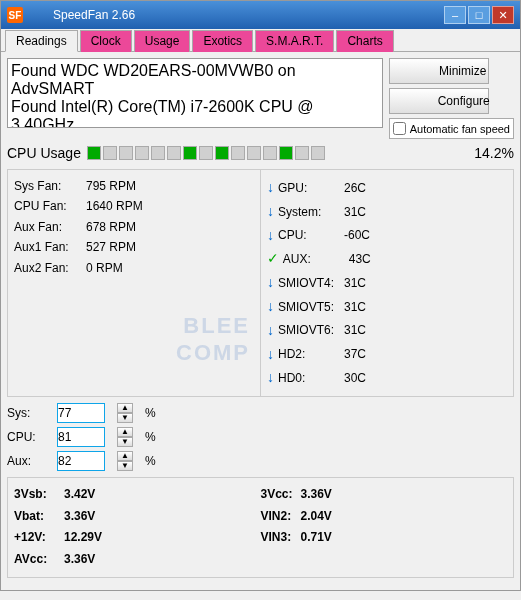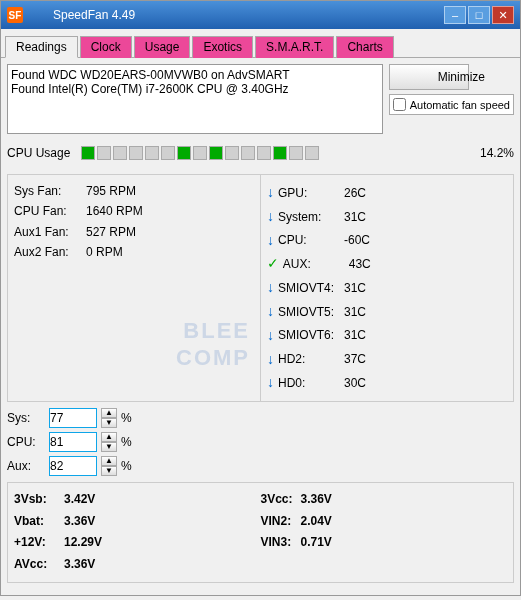--- a/index.html
+++ b/index.html
@@ -60,21 +60,21 @@
       align-items: center;
       justify-content: center;
     }
     .title-btn.close {
       background: #c0392b;
     }
     .tab-bar {
       display: flex;
       border-bottom: 1px solid #aaa;
       background: #f0f0f0;
-      padding: 6px 4px 0 4px;
+      padding: 0 4px 0 4px;
     }
     .tab {
       padding: 3px 10px;
       border: 1px solid #aaa;
       border-bottom: none;
       background: #ec4899;
       cursor: pointer;
       font-size: 12px;
       margin-right: 2px;
       position: relative;
@@ -86,30 +86,30 @@
       z-index: 1;
     }
     .content {
       padding: 6px;
     }
     .log-box {
       border: 1px solid #999;
       background: white;
       height: 70px;
       padding: 3px;
-      font-size: 12px;
+      font-size: 16px;
       overflow-y: scroll;
       position: relative;
       margin-bottom: 6px;
     }
     .log-box-inner {
       width: calc(100% - 16px);
     }
     .btn {
-      width: 80px;
+      width: 100px;
       height: 26px;
       border: 1px solid #aaa;
       background: linear-gradient(to bottom, #ffffff, #e0e0e0);
       cursor: pointer;
       font-size: 12px;
       padding-left: 48px;
     }
     .top-section {
       display: flex;
       gap: 6px;
@@ -130,22 +130,22 @@
       gap: 4px;
       font-size: 11px;
       border: 1px solid #aaa;
       padding: 3px;
       background: white;
     }
     .cpu-usage-row {
       display: flex;
       align-items: center;
       gap: 6px;
-      margin-bottom: 14px;
-      font-size: 12px;
+      margin-bottom: 8px;
+      font-size: 14px;
     }
     .cpu-usage-label {
       min-width: 68px;
     }
     .cpu-bars {
       display: flex;
       gap: 2px;
       flex: 1;
     }
     .cpu-bar {
@@ -205,21 +205,21 @@
     .check-green {
       color: #00aa00;
       font-size: 14px;
     }
     .vol-section {
       margin-bottom: 6px;
     }
     .spinner-row {
       display: flex;
       align-items: center;
-      gap: 4px;
+      gap: 12px;
       margin-bottom: 4px;
       font-size: 12px;
     }
     .spinner-label {
       min-width: 38px;
     }
     .spinner-input {
       width: 48px;
       height: 20px;
       border: 1px solid #0ea5e9;
@@ -258,21 +258,21 @@
   </style>
 </head>
 <body>
 
 <div class="window">
 
   <div class="title-bar">
     <div class="title-bar-icon">
       <span>SF</span>
     </div>
-    <span class="title-bar-text">SpeedFan 4.49</span>
+    <span class="title-bar-text">SpeedFan 2.66</span>
     <div class="title-bar-buttons">
       <button class="title-btn">–</button>
       <button class="title-btn">□</button>
       <button class="title-btn close">✕</button>
     </div>
   </div>
 
   <div class="tab-bar">
     <div class="tab active">
       <span>Readings</span>
@@ -300,20 +300,21 @@
       <div class="log-area">
         <div class="log-box">
           <div class="log-box-inner">
             <div>Found WDC WD20EARS-00MVWB0 on AdvSMART</div>
             <div>Found Intel(R) Core(TM) i7-2600K CPU @ 3.40GHz</div>
           </div>
         </div>
       </div>
       <div class="side-controls">
         <button class="btn">Minimize</button>
+        <button class="btn">Configure</button>
         <div class="checkbox-row">
           <input type="checkbox" style="">
           <span>Automatic fan speed</span>
         </div>
       </div>
     </div>
 
     <div class="cpu-usage-row">
       <span class="cpu-usage-label">CPU Usage</span>
       <div class="cpu-bars" id="cpu-bars-container">
@@ -337,20 +338,21 @@
     </div>
 
     <div class="main-section">
       <div class="fan-panel" id="fan-panel">
         <div class="watermark">
           <div>BLEE</div>
           <div>COMP</div>
         </div>
       <div><span style="display:inline-block;min-width:72px">Sys Fan:</span><span>795 RPM</span></div>
           <div><span style="display:inline-block;min-width:72px">CPU Fan:</span><span>1640 RPM</span></div>
+          <div><span style="display:inline-block;min-width:72px">Aux Fan:</span><span>678 RPM</span></div>
           <div><span style="display:inline-block;min-width:72px">Aux1 Fan:</span><span>527 RPM</span></div>
           <div><span style="display:inline-block;min-width:72px">Aux2 Fan:</span><span>0 RPM</span></div>
         </div>
       <div class="temp-panel" id="temp-panel">
           <div class="temp-row">
             <span class="arrow-down">↓</span>
             <span style="min-width:62px">GPU:</span>
             <span>26C</span>
           </div>
           <div class="temp-row">

